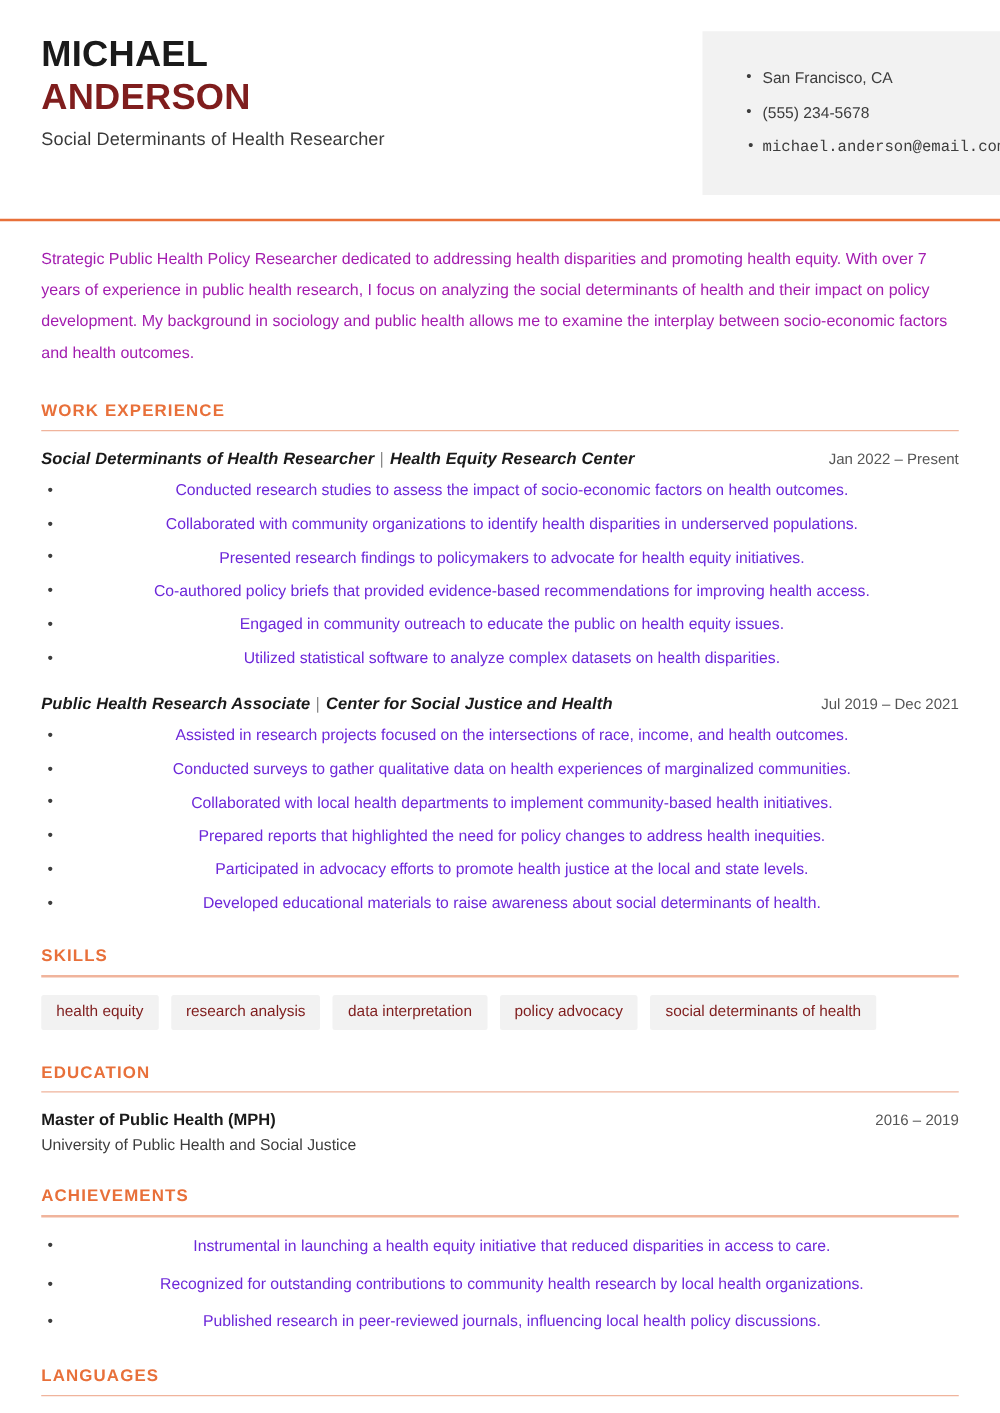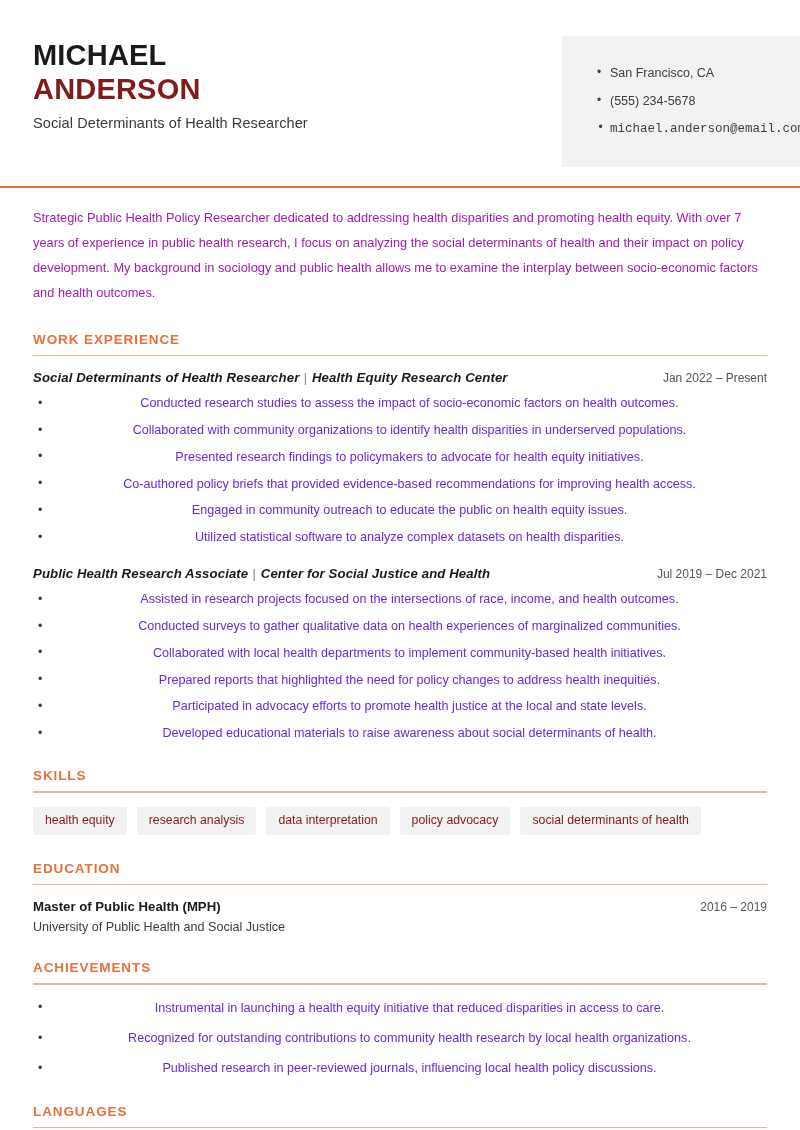--- a/index.html
+++ b/index.html
@@ -21,21 +21,21 @@
     position: relative;
     width: 800px;
     min-height: 1130px;
     background: #ffffff;
     padding: 0;
   }
 
   
   .header {
     position: relative;
-    padding: 36px 33px 0 33px;
+    padding: 25px 33px 0 33px;
     min-height: 112px;
   }
   .header-inner {
     display: flex;
     justify-content: space-between;
     align-items: flex-start;
   }
   .identity {
     padding-top: 2px;
   }

